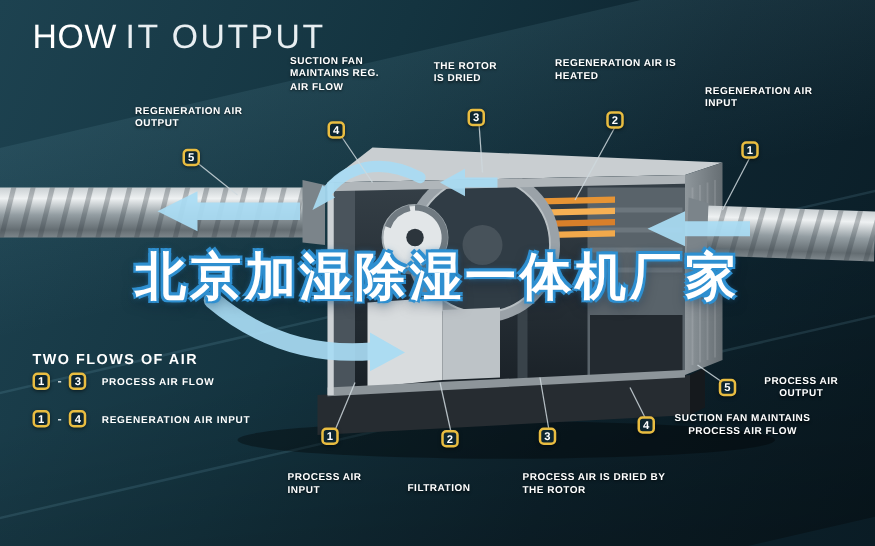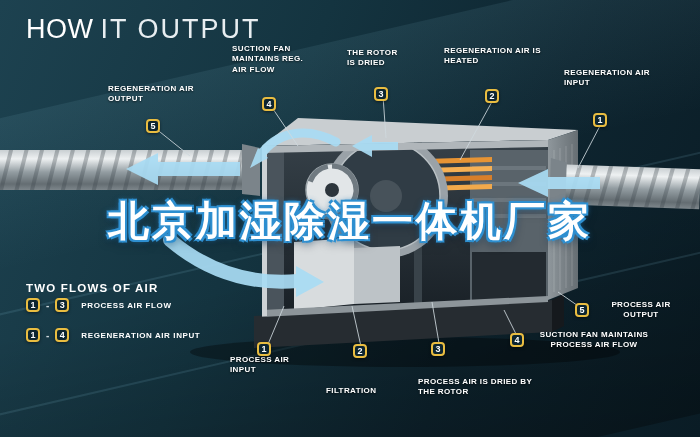--- a/index.html
+++ b/index.html
@@ -31,21 +31,21 @@
   
   .c0 .clabel{left:108px;top:84px;width:96px}   .c0 .badge{left:146px;top:119px}
   .c1 .clabel{left:232px;top:44px;width:80px}   .c1 .badge{left:262px;top:97px}
   .c2 .clabel{left:347px;top:48px;width:60px}   .c2 .badge{left:374px;top:87px}
   .c3 .clabel{left:444px;top:46px;width:100px}  .c3 .badge{left:485px;top:89px}
   .c4 .clabel{left:564px;top:68px;width:90px}   .c4 .badge{left:593px;top:113px}
   .c5 .clabel{left:601px;top:300px;width:80px;text-align:center}   .c5 .badge{left:575px;top:303px}
   .c6 .clabel{left:538px;top:330px;width:112px;text-align:center}  .c6 .badge{left:510px;top:333px}
   .c7 .clabel{left:418px;top:377px;width:124px} .c7 .badge{left:431px;top:342px}
   .c8 .clabel{left:326px;top:386px;width:72px}  .c8 .badge{left:353px;top:344px}
-  .c9 .clabel{left:230px;top:355px;width:72px}  .c9 .badge{left:257px;top:342px}
+  .c9 .clabel{left:230px;top:377px;width:72px}  .c9 .badge{left:257px;top:342px}
   .legend{position:absolute;left:26px;top:282px;z-index:20}
   .legend-title{font-size:11.5px;font-weight:700;letter-spacing:1.2px;margin-bottom:4px}
   .legend-row{display:flex;align-items:center;gap:6px;margin-bottom:16px}
   .legend-label{font-size:8px;font-weight:700;letter-spacing:.6px;margin-left:6px}
   .dash{color:#cfd8dc;font-size:10px;font-weight:700}
 </style>
 </head>
 <body>
 
 <div class="stage">

